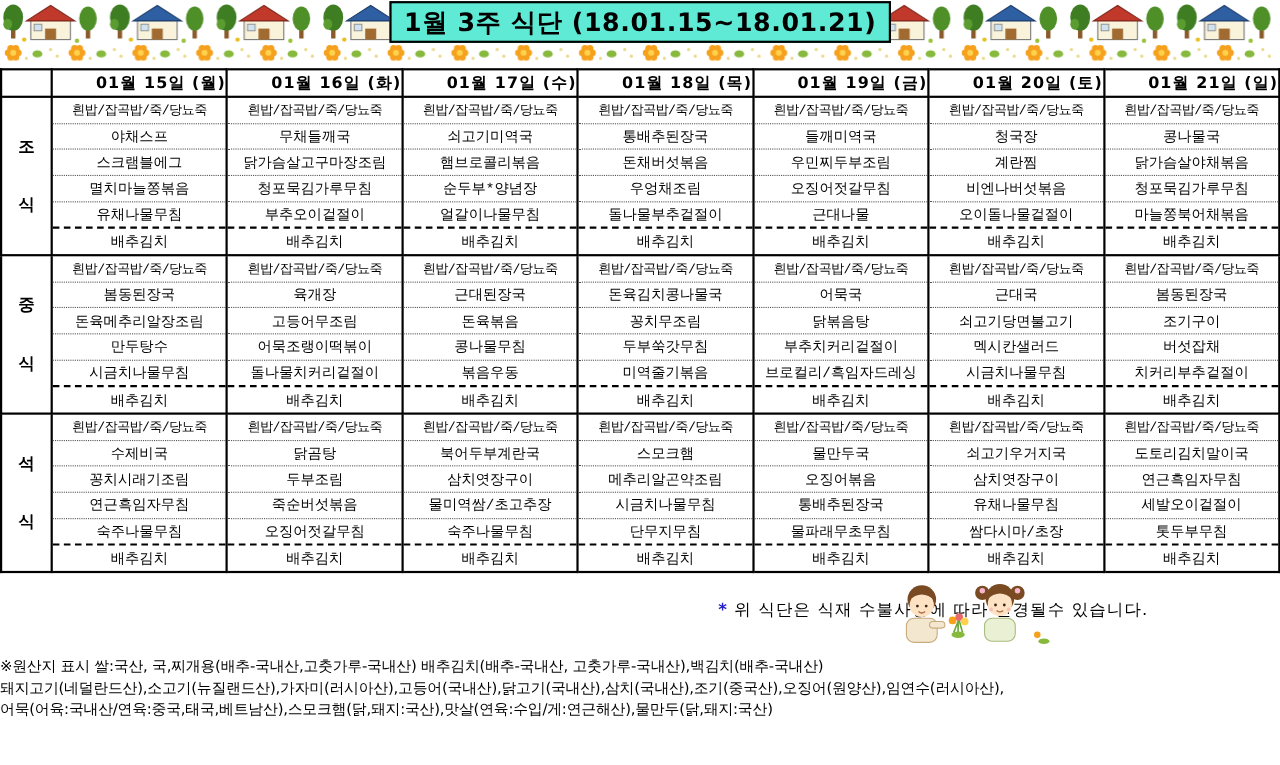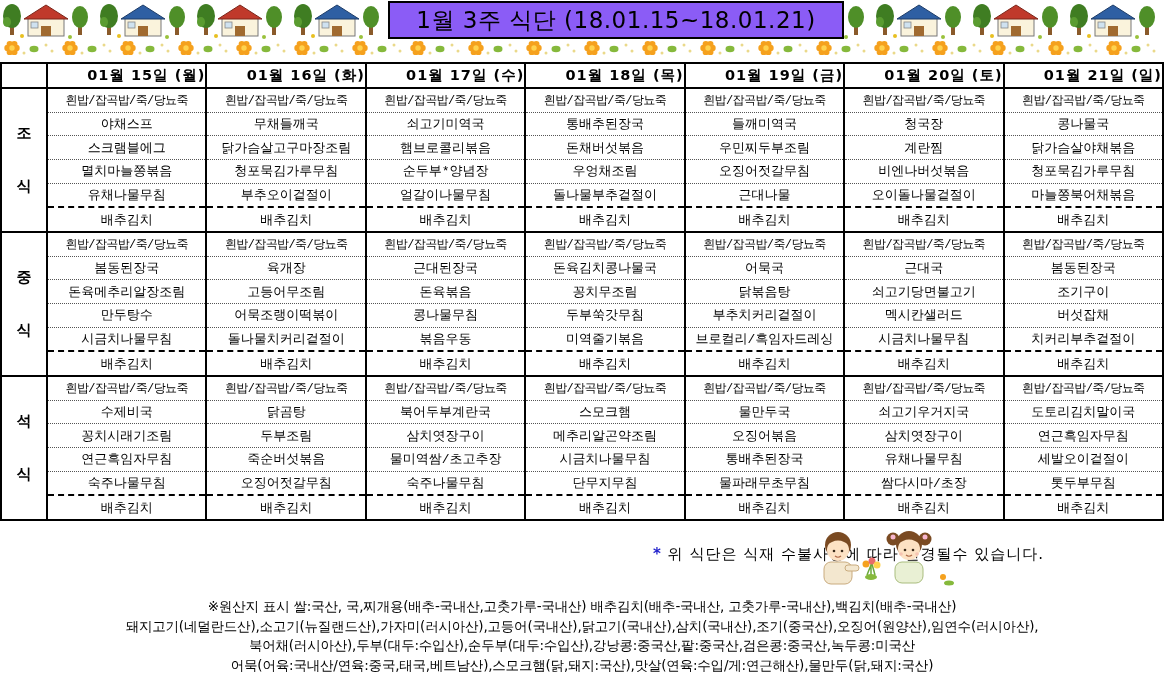--- a/index.html
+++ b/index.html
@@ -6,23 +6,23 @@
   body{
     width:1164px;height:695px;background:#ffffff;position:relative;overflow:hidden;
     font-family:"DejaVu Sans","Liberation Sans",sans-serif;color:#000;
   }
   
   .top-banner{position:relative;width:1164px;height:56px;}
   .deco-houses{position:absolute;top:0;left:0;}
   .deco-flowers{position:absolute;top:40px;left:0;}
   .title-box{
     position:absolute;top:1px;left:50%;transform:translateX(-50%);
-    width:452px;height:34px;background:#8b5cf6;border:2px solid #000;z-index:2;
+    width:452px;height:34px;background:#5eead4;border:2px solid #000;z-index:2;
     display:flex;align-items:center;justify-content:center;
-    font-size:23px;font-weight:normal;letter-spacing:.5px;margin-left:34px;
+    font-size:23px;font-weight:bold;letter-spacing:.5px;
   }
   
   table.menu{border-collapse:collapse;table-layout:fixed;width:1164px;margin-top:6px;}
   table.menu th,table.menu td{border:2px solid #000;padding:0;text-align:right;}
   table.menu thead th{height:23px;font-size:14.5px;font-weight:bold;letter-spacing:1px;}
   table.menu thead th.corner{width:44px;}
   .meal-label-inner{
     height:142px;display:flex;flex-direction:column;justify-content:space-evenly;
     align-items:center;font-size:15px;font-weight:bold;
   }
@@ -36,21 +36,21 @@
   .mi.sep-dash{border-bottom:2px dashed #000;}
   
   .note-row{position:relative;margin-top:12px;height:62px;}
   .note{
     text-align:right;padding-top:12px;font-size:15px;letter-spacing:1px;
     padding-right:120px;
   }
   .note .star{font-weight:bold;}
   .kids{position:absolute;top:-6px;left:793px;}
   .origin{
-    margin-top:2px;text-align:center;font-size:13.5px;line-height:19.5px;
+    margin-top:2px;font-size:13.5px;line-height:19.5px;
     letter-spacing:-.2px;
   }
 </style>
 </head>
 <body>
 
 <div class="top-banner">
   <svg class="deco-houses" width="1164" height="40">
     <defs>
       <pattern id="pat-houses" x="0" y="0" width="194" height="40" patternUnits="userSpaceOnUse">
@@ -392,15 +392,14 @@
     <path d="M113 28 q3 2.5 6 0" stroke="#b06a4a" stroke-width="1.2" fill="none"></path>
     <rect x="102" y="35" width="28" height="21" rx="7" fill="#e9f0d4" stroke="#a9bd7e" stroke-width="1"></rect>
     <circle cx="150" cy="50" r="3" fill="#f5a11e"></circle>
     <ellipse cx="156" cy="56" rx="5" ry="2.5" fill="#86b93c"></ellipse>
   </svg>
 </div>
 
 <div class="origin">
   <div>※원산지 표시  쌀:국산, 국,찌개용(배추-국내산,고춧가루-국내산) 배추김치(배추-국내산, 고춧가루-국내산),백김치(배추-국내산)</div>
   <div>돼지고기(네덜란드산),소고기(뉴질랜드산),가자미(러시아산),고등어(국내산),닭고기(국내산),삼치(국내산),조기(중국산),오징어(원양산),임연수(러시아산),</div>
-  <div>북어채(러시아산),두부(대두:수입산),순두부(대두:수입산),강낭콩:중국산,팥:중국산,검은콩:중국산,녹두콩:미국산</div>
   <div>어묵(어육:국내산/연육:중국,태국,베트남산),스모크햄(닭,돼지:국산),맛살(연육:수입/게:연근해산),물만두(닭,돼지:국산)</div>
 </div>
 
 </body></html>

